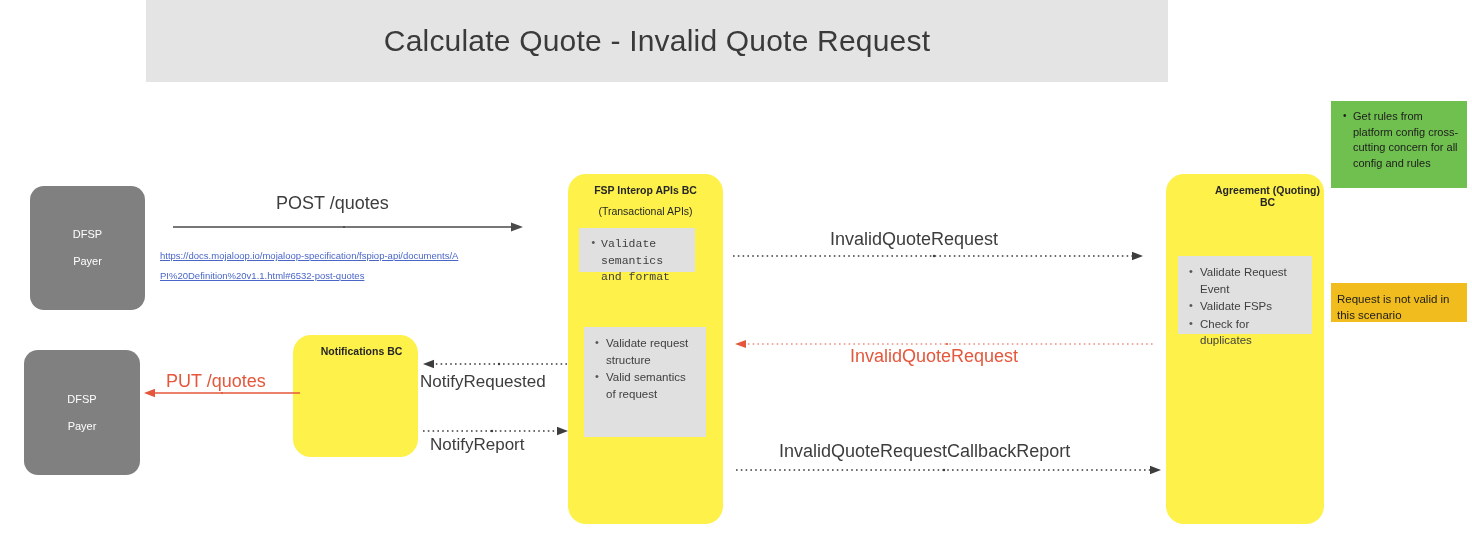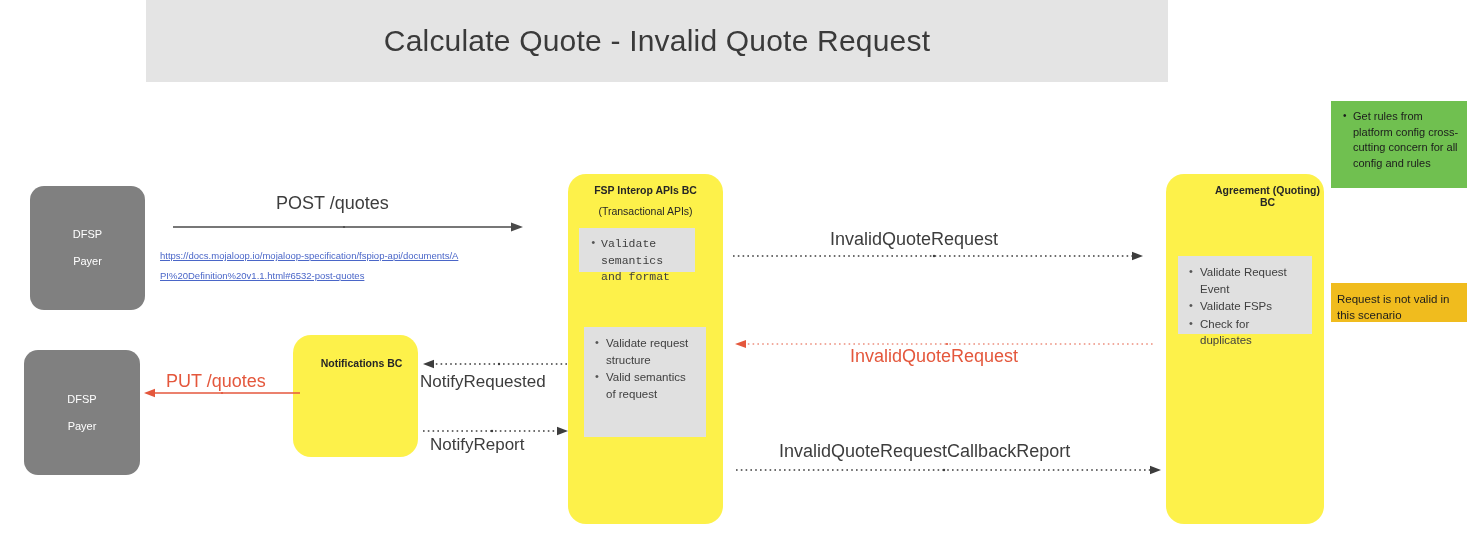--- a/index.html
+++ b/index.html
@@ -197,21 +197,21 @@
   </div>
 
   <div class="note-box" style="left:584px; top:327px; width:122px; height:110px;">
     <ul>
       <li>Validate request structure</li>
       <li>Valid semantics of request</li>
     </ul>
   </div>
 
   <div class="bc-box" style="left:293px; top:335px; width:125px; height:122px;">
-    <div class="bc-title" style="top:22px;padding-left:12px;">Notifications BC</div>
+    <div class="bc-title" style="top:10px;padding-left:12px;">Notifications BC</div>
   </div>
 
   <div class="bc-box" style="left:1166px; top:174px; width:158px; height:350px;">
     <div class="bc-title" style="top:10px;padding-left:45px;">Agreement (Quoting) BC</div>
   </div>
   <div class="note-box" style="left:1178px; top:256px; width:134px; height:78px;">
     <ul>
       <li>Validate Request Event</li>
       <li>Validate FSPs</li>
       <li>Check for duplicates</li>

